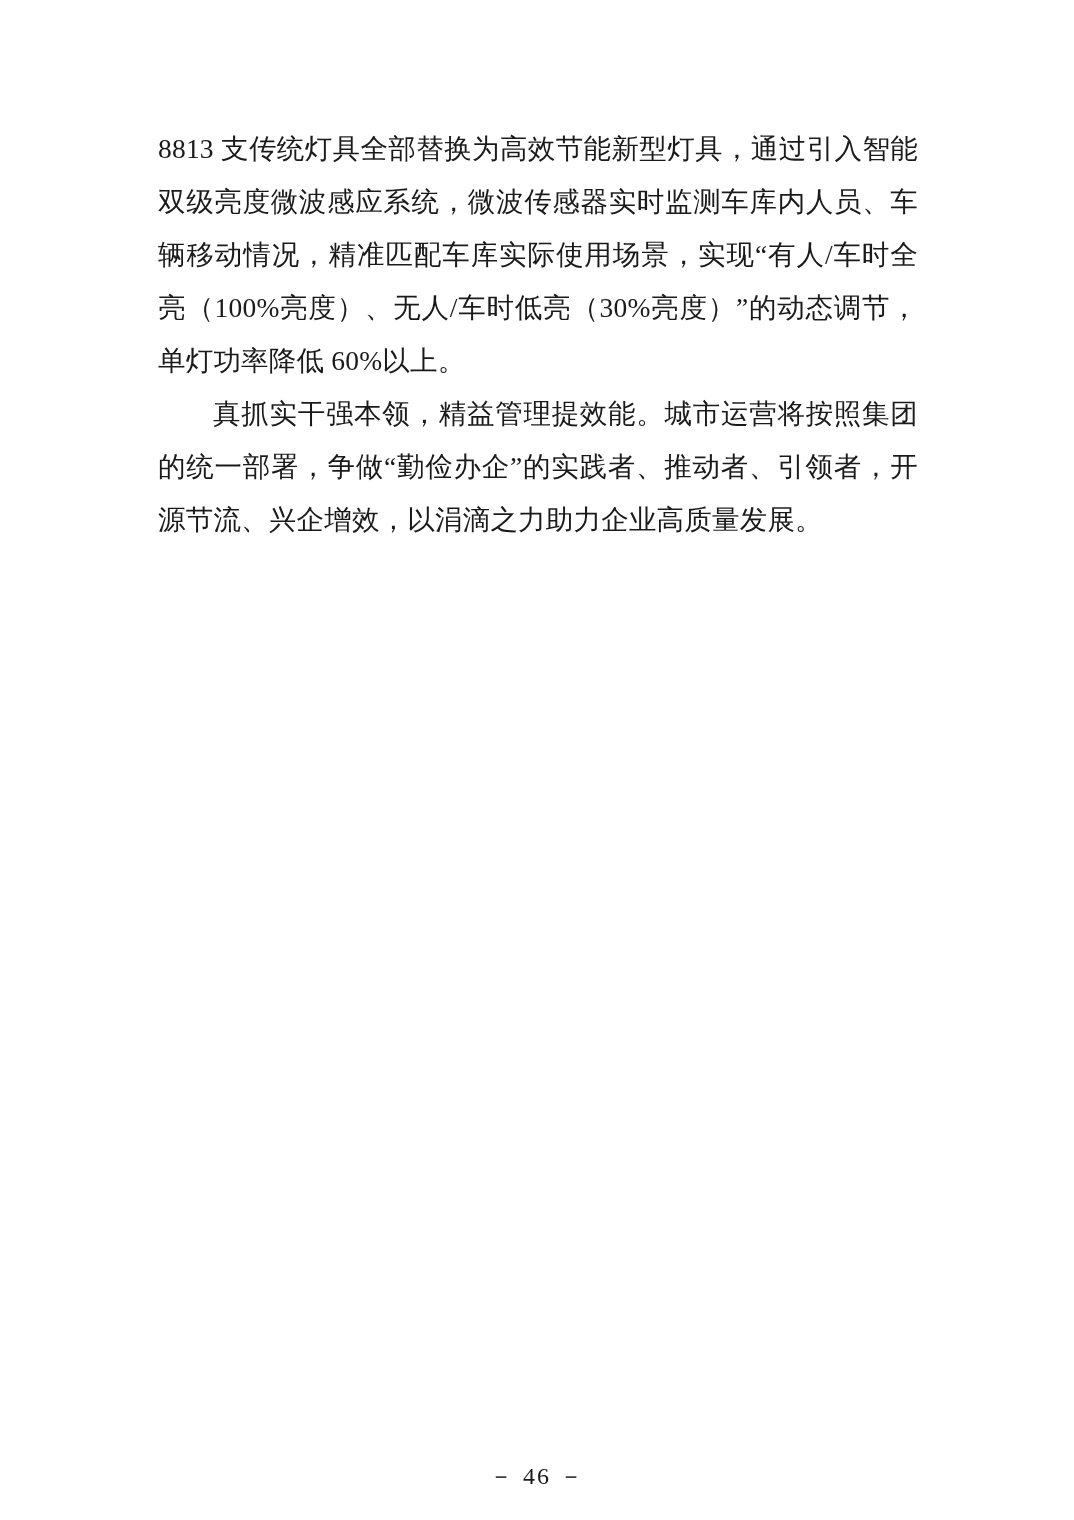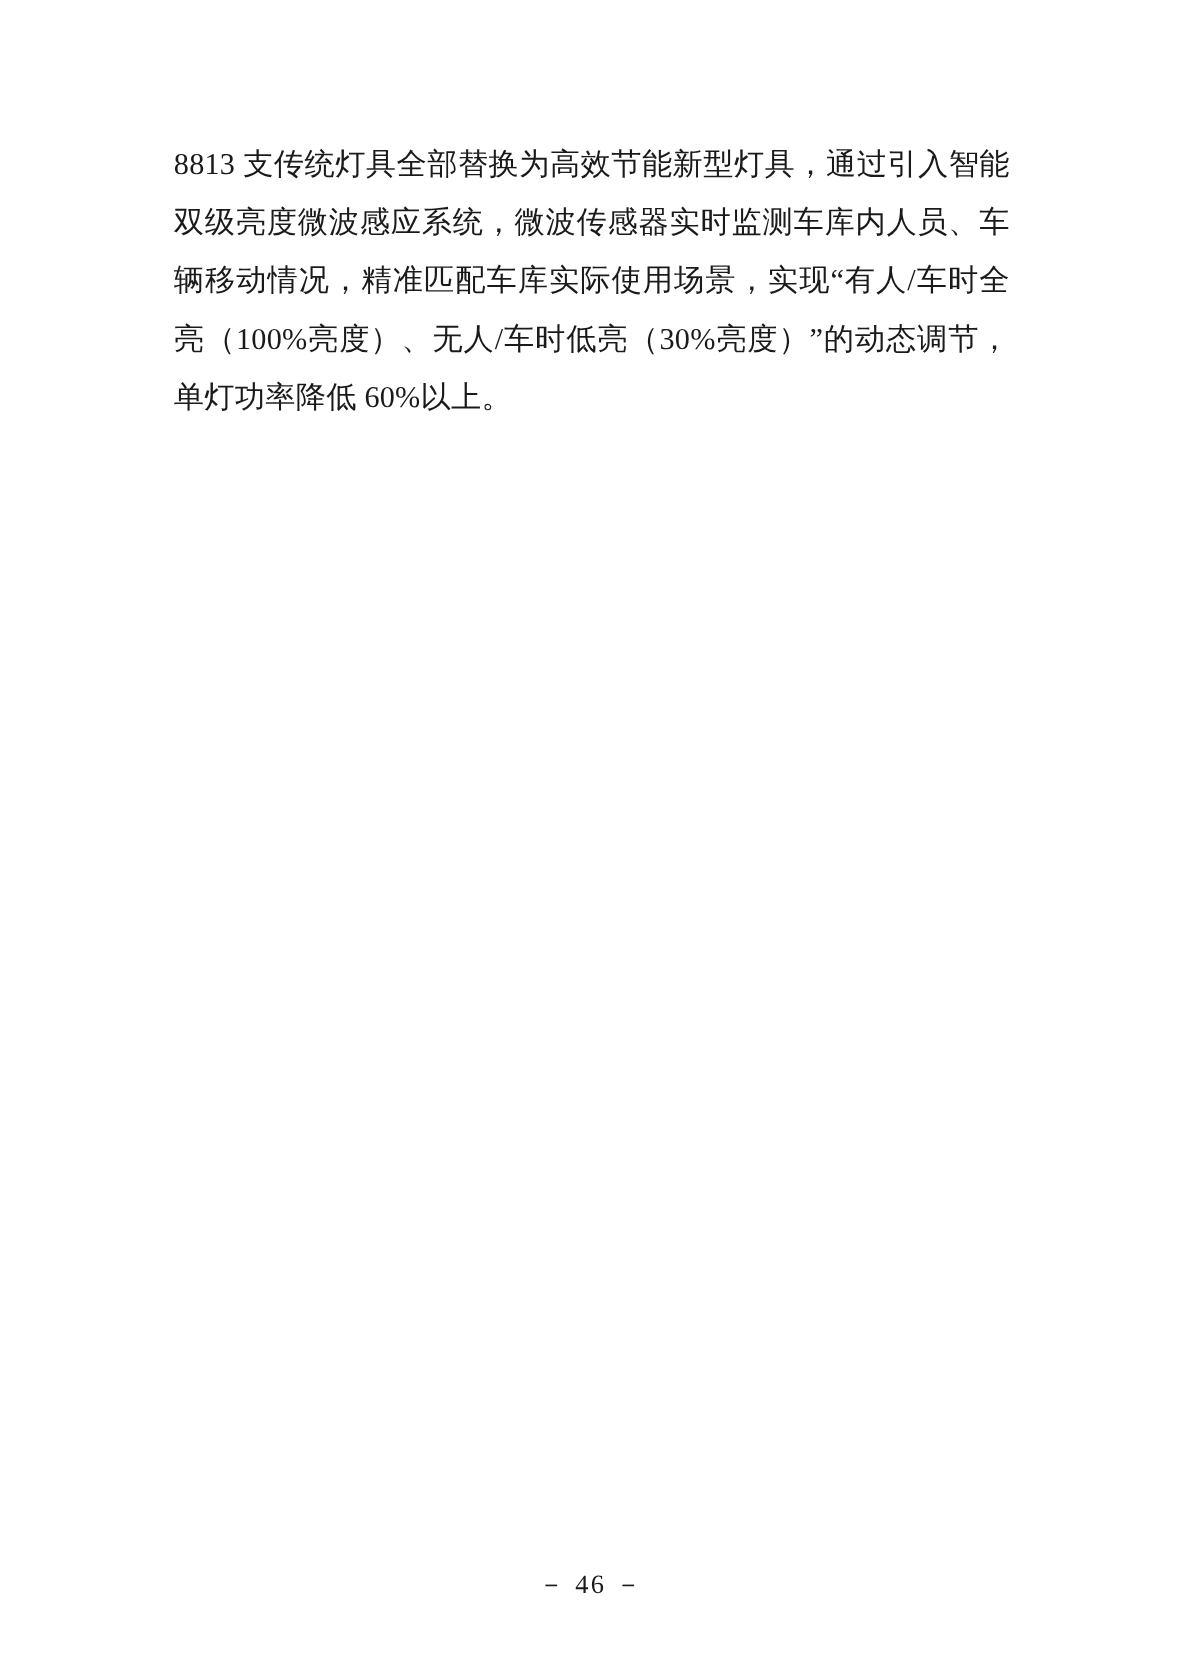--- a/index.html
+++ b/index.html
@@ -38,32 +38,33 @@
     letter-spacing: 0.2px;
     margin: 0 0 0 0;
     text-indent: 0;
   }
   .para.indent {
     text-indent: 55px;
   }
   .footer {
     position: absolute;
     left: 0;
-    top: 1424px;
+    top: 1460px;
     width: 1074px;
     text-align: center;
     font-size: 24px;
     letter-spacing: 2px;
     color: #1a1a1a;
   }
 </style>
 </head>
 <body>
 
 <div class="page">
 
   <div class="content">
     <p class="para">8813 支传统灯具全部替换为高效节能新型灯具，通过引入智能双级亮度微波感应系统，微波传感器实时监测车库内人员、车辆移动情况，精准匹配车库实际使用场景，实现“有人/车时全亮（100%亮度）、无人/车时低亮（30%亮度）”的动态调节，单灯功率降低 60%以上。</p>
+    <p class="para indent">真抓实干强本领，精益管理提效能。城市运营将按照集团的统一部署，争做“勤俭办企”的实践者、推动者、引领者，开源节流、兴企增效，以涓滴之力助力企业高质量发展。</p>
   </div>
 
   <div class="footer">－ 46 －</div>
 
 </div>
 
 </body></html>

